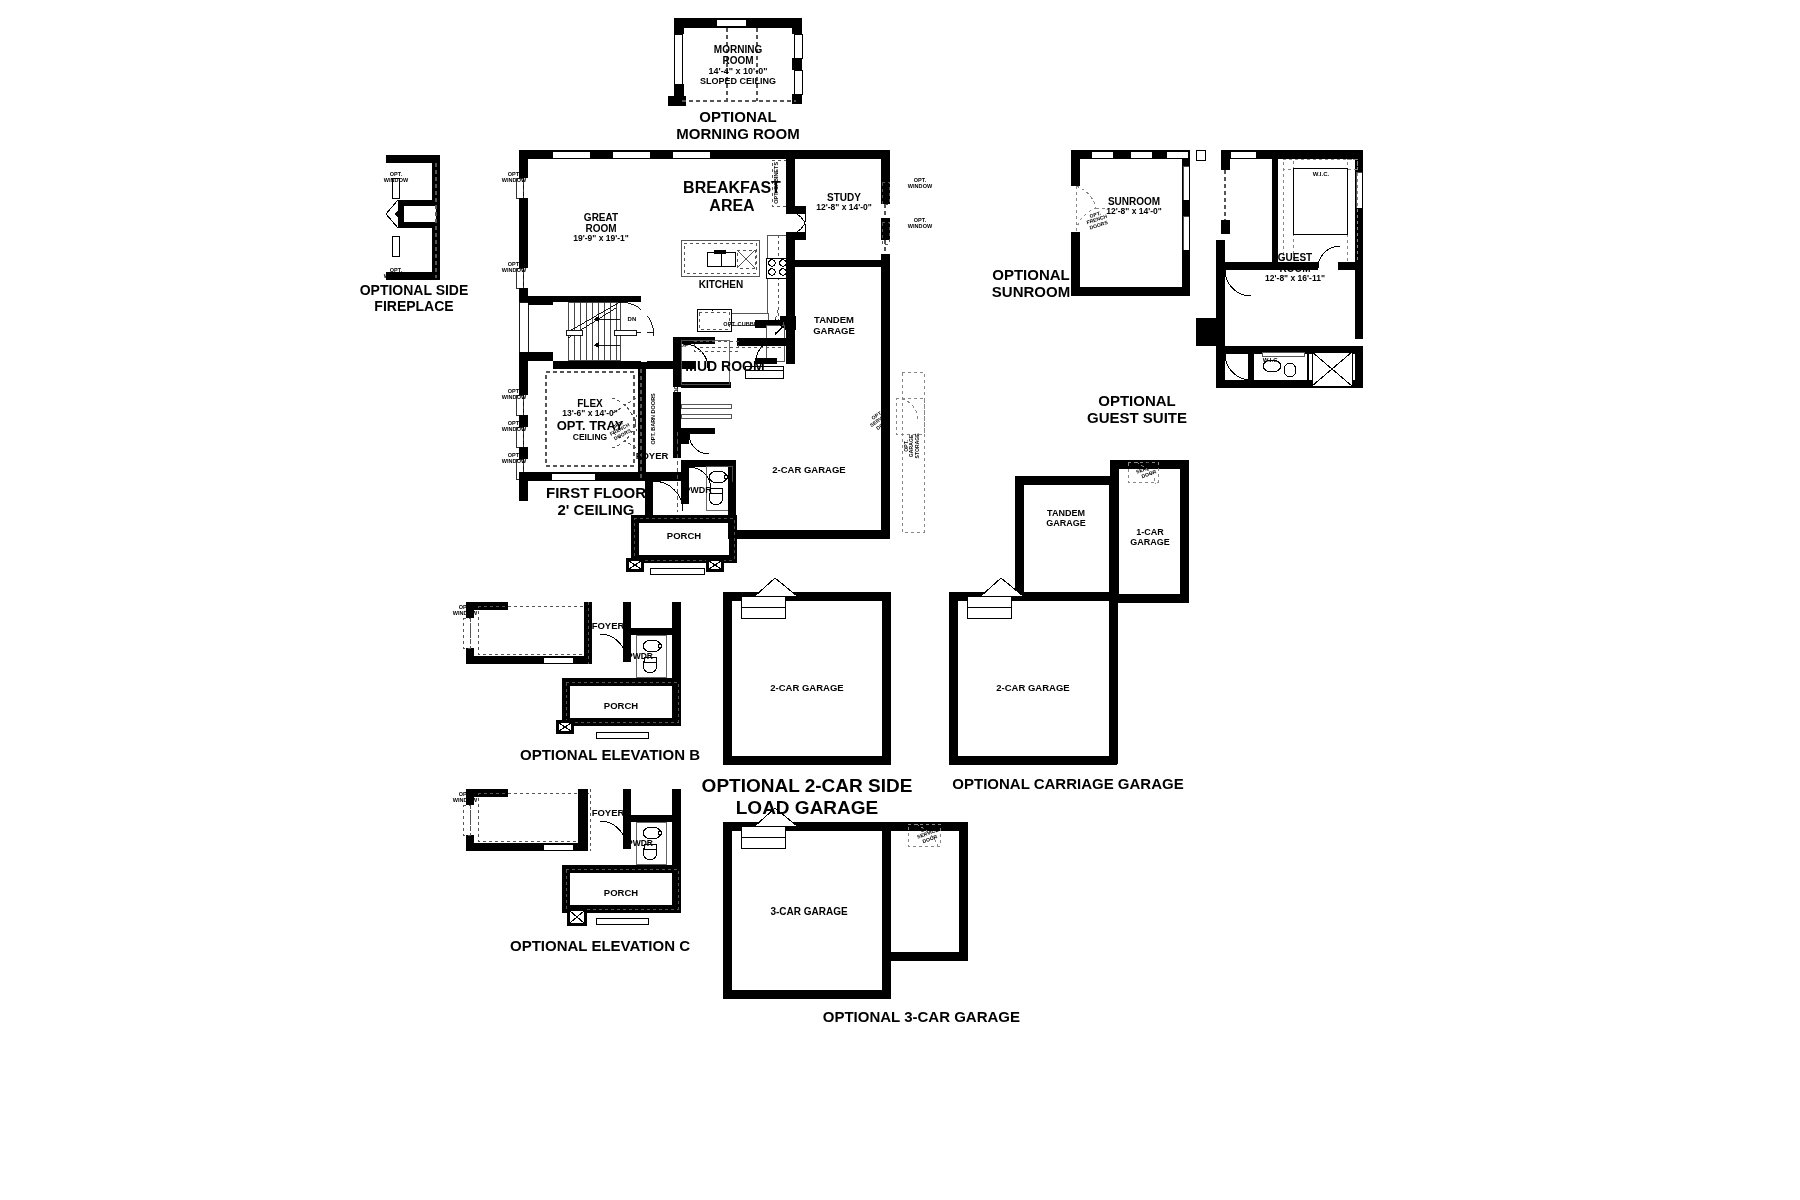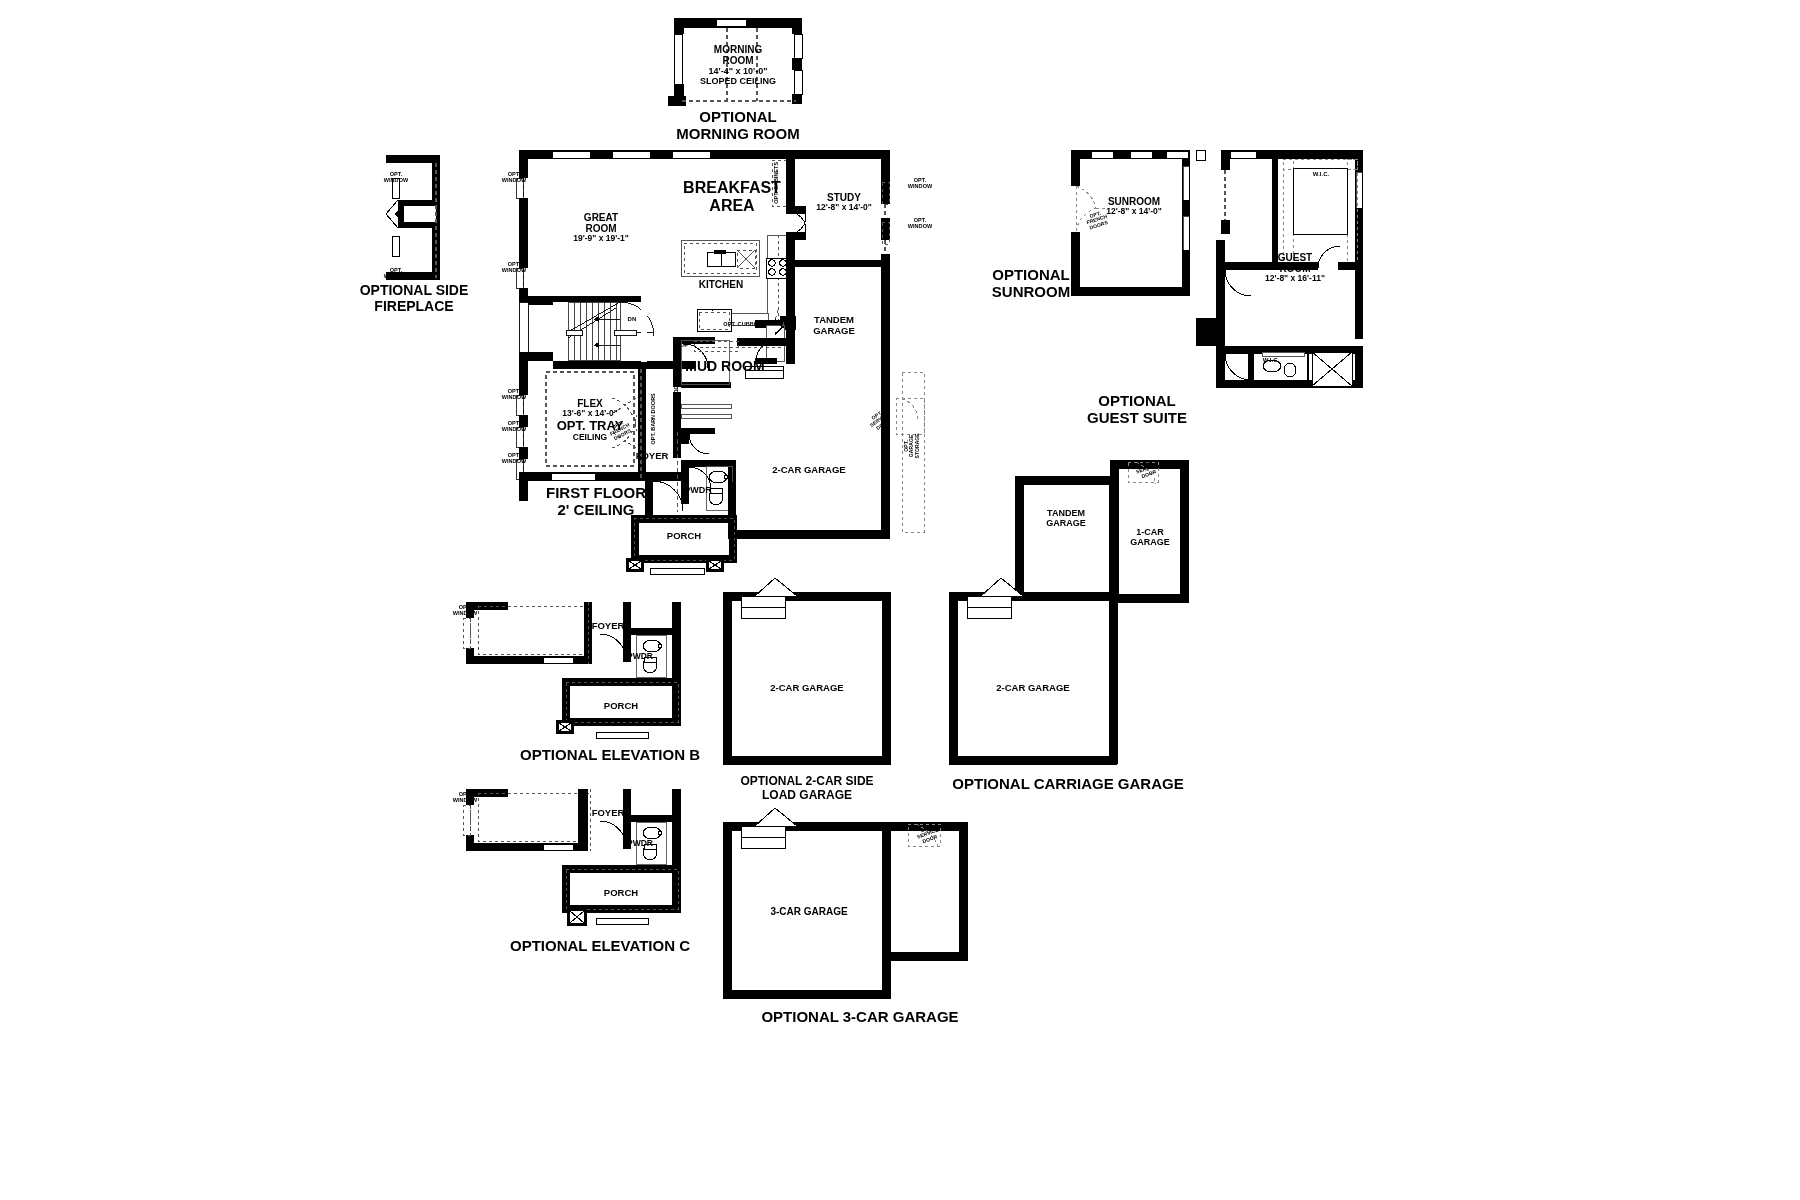--- a/index.html
+++ b/index.html
@@ -535,34 +535,34 @@
 <div class="tiny" style="left:437px;top:605px;width:56px;font-size:5.5px;">OPT.<br>WINDOW</div>
 <div class="cap" style="left:450px;top:746px;width:320px;font-size:15px;">OPTIONAL ELEVATION B</div>
 
 <div class="lbl" style="left:578px;top:808px;width:60px;font-size:9.5px;">FOYER</div>
 <div class="lbl" style="left:615px;top:839px;width:50px;font-size:8.5px;">PWDR</div>
 <div class="lbl" style="left:581px;top:888px;width:80px;font-size:9.5px;">PORCH</div>
 <div class="tiny" style="left:437px;top:792px;width:56px;font-size:5.5px;">OPT.<br>WINDOW</div>
 <div class="cap" style="left:440px;top:937px;width:320px;font-size:15px;">OPTIONAL ELEVATION C</div>
 
 <div class="lbl" style="left:742px;top:683px;width:130px;font-size:9.5px;">2-CAR GARAGE</div>
-<div class="cap" style="left:686px;top:775px;width:242px;font-size:12px;">
+<div class="cap" style="left:686px;top:775px;width:242px;font-size:19px;">
   <div>OPTIONAL 2-CAR SIDE</div>
   <div>LOAD GARAGE</div>
 </div>
 
 <div class="lbl" style="left:968px;top:683px;width:130px;font-size:9.5px;">2-CAR GARAGE</div>
 <div class="lbl" style="left:1022px;top:508px;width:88px;font-size:9px;">
   <div>TANDEM</div>
   <div>GARAGE</div>
 </div>
 <div class="lbl" style="left:1106px;top:527px;width:88px;font-size:9px;">
   <div>1-CAR</div>
   <div>GARAGE</div>
 </div>
 <div class="tiny" style="left:1123px;top:461px;width:48px;font-size:5px;
             transform:rotate(-20deg);">OPT.<br>SERVICE<br>DOOR</div>
 <div class="cap" style="left:908px;top:775px;width:320px;font-size:15px;">OPTIONAL CARRIAGE GARAGE</div>
 
 <div class="lbl" style="left:744px;top:906px;width:130px;font-size:10px;">3-CAR GARAGE</div>
 <div class="tiny" style="left:904px;top:826px;width:48px;font-size:5px;
             transform:rotate(-20deg);">OPT.<br>SERVICE<br>DOOR</div>
-<div class="cap" style="left:700px;top:1008px;width:320px;font-size:15px;">OPTIONAL 3-CAR GARAGE</div>
+<div class="cap" style="left:700px;top:1008px;width:320px;font-size:15px;text-align:right;">OPTIONAL 3-CAR GARAGE</div>
 
 </body></html>

